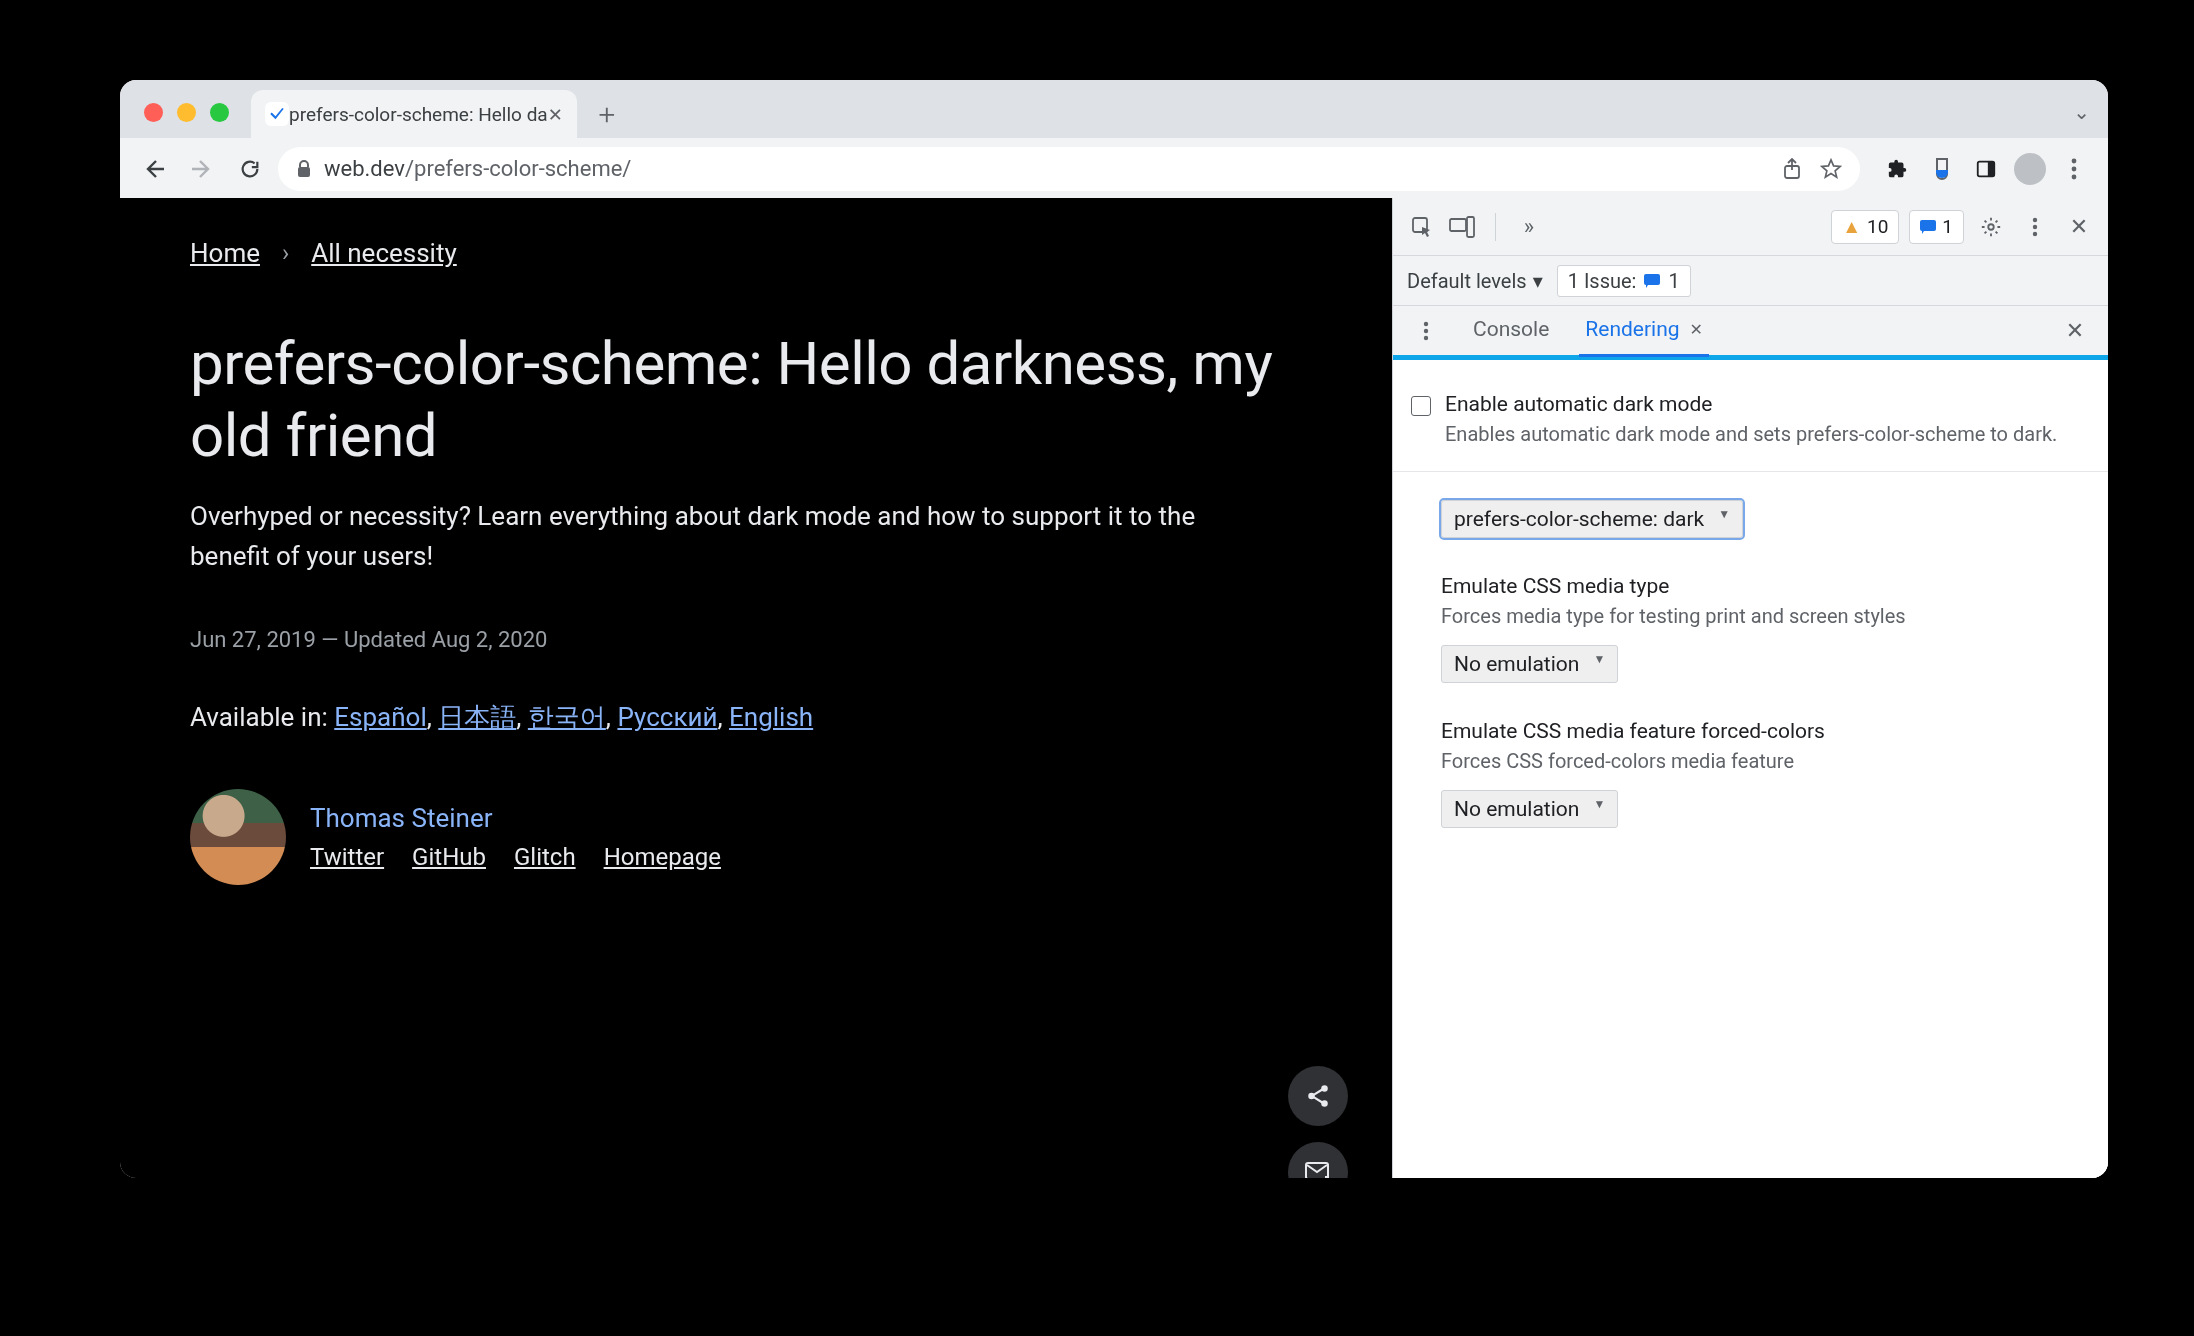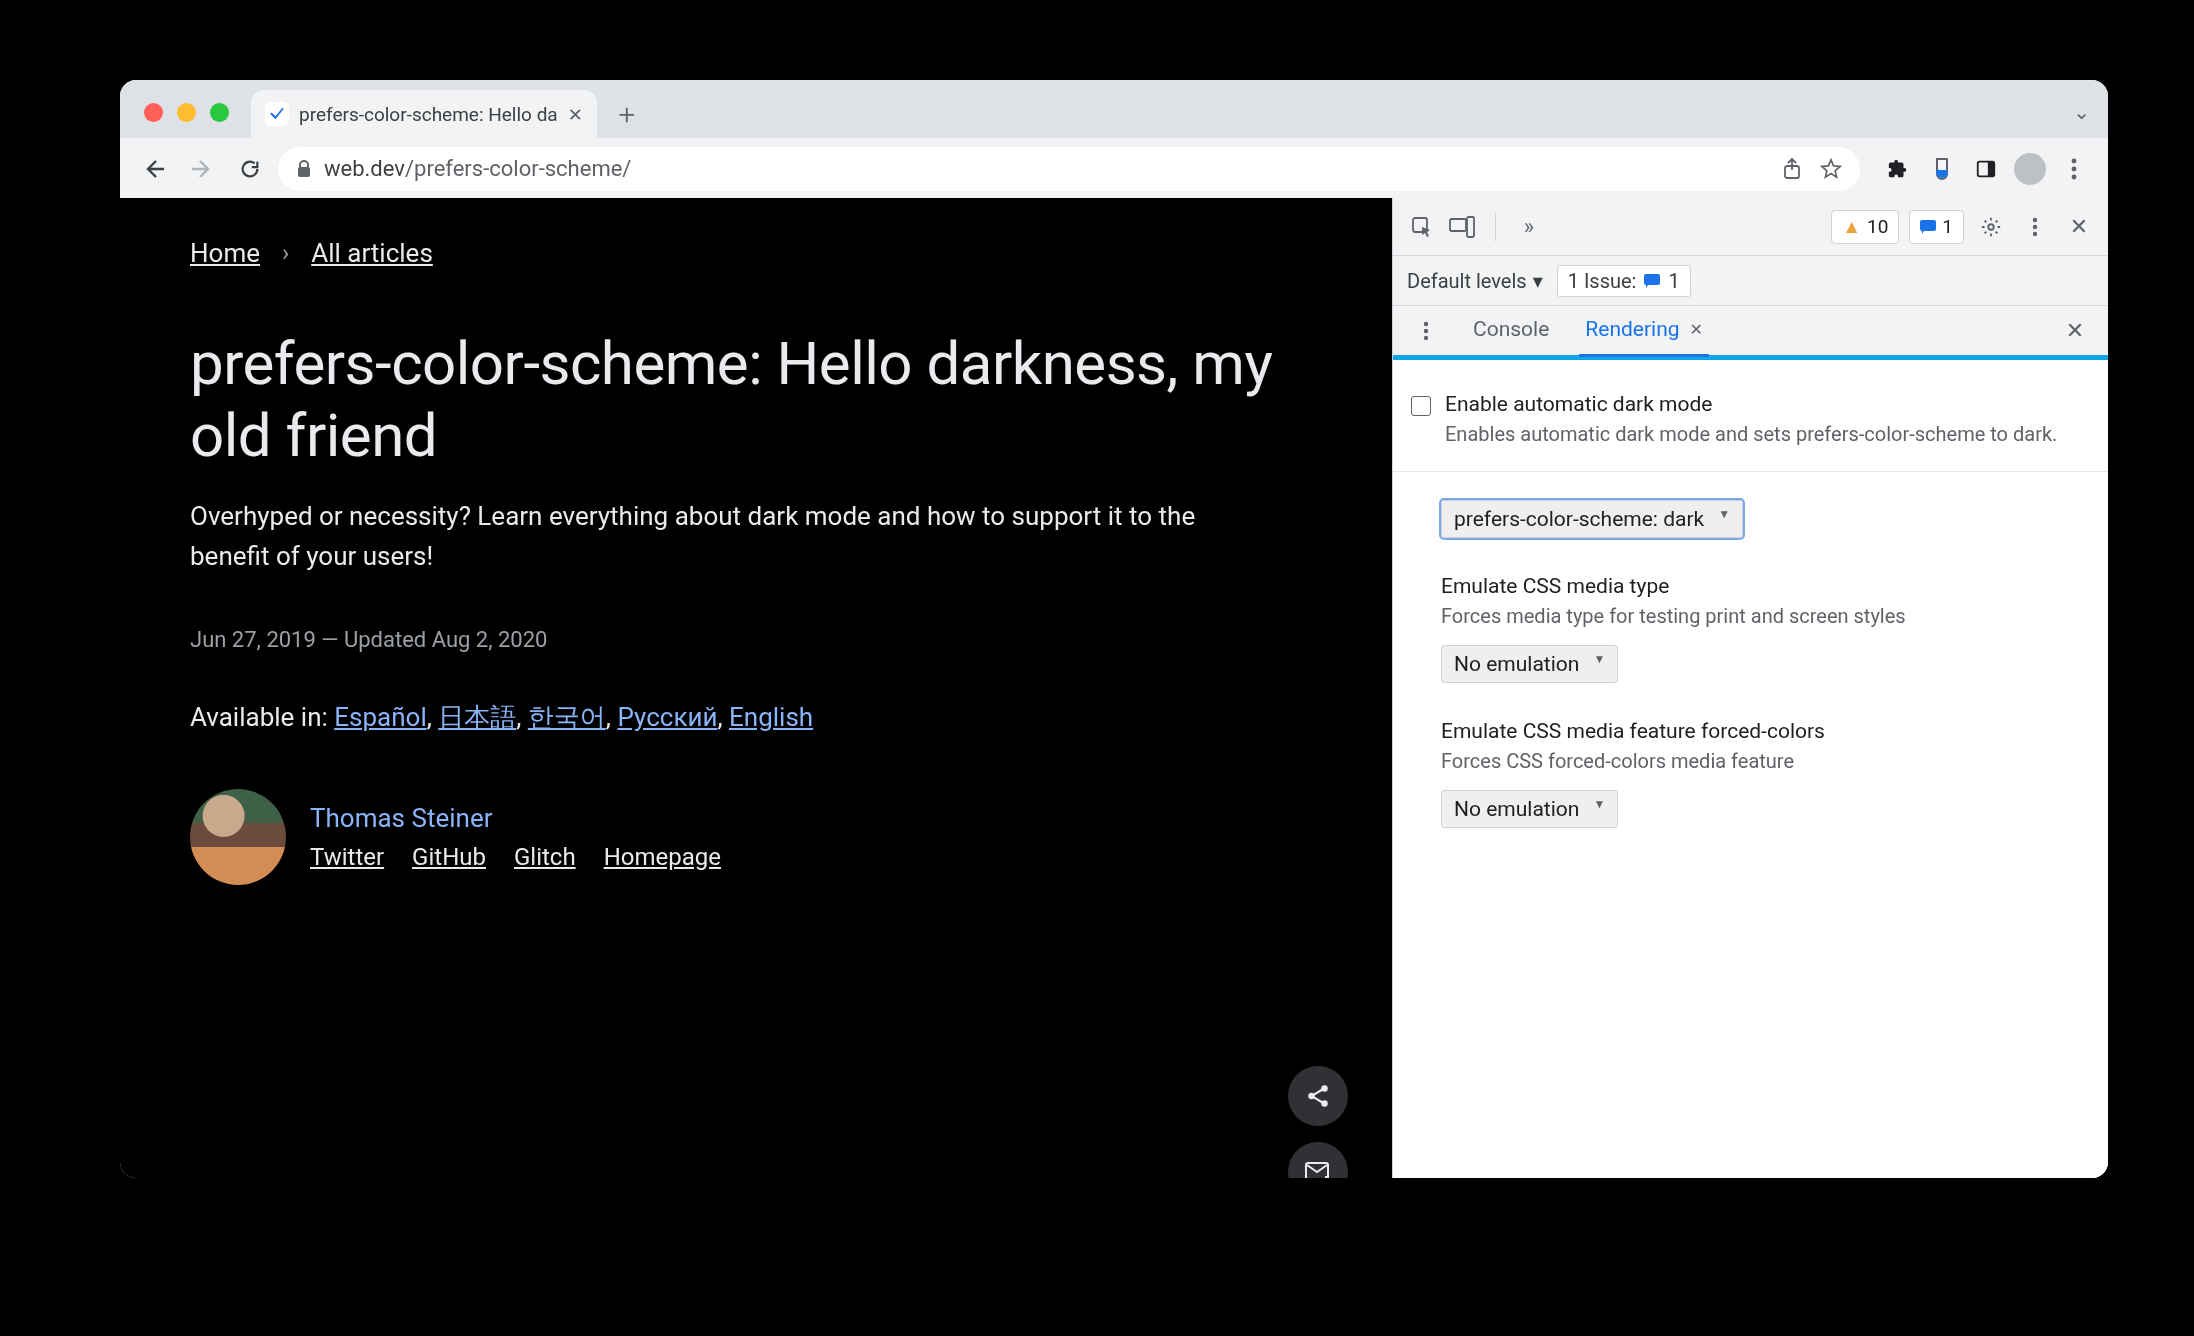--- a/index.html
+++ b/index.html
@@ -3,21 +3,21 @@
 <meta charset="utf-8">
 <style>
   * { box-sizing: border-box; margin: 0; padding: 0; }
   body { font-family: -apple-system, BlinkMacSystemFont, "Segoe UI", Roboto, Helvetica, Arial, sans-serif; background:#000; width:2194px; height:1336px; position:relative; }
   .window { position:absolute; left:120px; top:80px; width:1988px; height:1098px; background:#dfe1e5; border-radius:16px; overflow:hidden; box-shadow:0 20px 60px rgba(0,0,0,0.5); display:flex; flex-direction:column; }
   
   .tabstrip { height:58px; background:#dee1e6; display:flex; align-items:flex-end; padding:0 14px; gap:10px; position:relative; }
   .traffic { display:flex; gap:14px; align-items:center; padding:0 12px 16px 10px; }
   .dot { width:19px; height:19px; border-radius:50%; }
   .dot.r{background:#ff5f57}.dot.y{background:#febc2e}.dot.g{background:#28c840}
-  .tab { height:48px; background:#f1f3f4; border-radius:12px 12px 0 0; display:flex; align-items:center; padding:16px 14px; gap:10px; min-width:300px; max-width:460px; position:relative; }
+  .tab { height:48px; background:#f1f3f4; border-radius:12px 12px 0 0; display:flex; align-items:center; padding:16px 14px; min-width:300px; max-width:460px; position:relative; }
   .tab .favicon{width:24px;height:24px;border-radius:6px;background:#fff;display:flex;align-items:center;justify-content:center;font-size:14px;color:#1a73e8}
   .tab .title{flex:1;font-size:19px;color:#3c4043;white-space:nowrap;overflow:hidden;text-overflow:ellipsis}
   .tab .x{font-size:18px;color:#5f6368;cursor:pointer}
   .newtab{width:40px;height:40px;display:flex;align-items:center;justify-content:center;font-size:28px;color:#5f6368;margin-bottom:4px;cursor:pointer}
   .tabstrip .chev{position:absolute;right:18px;bottom:14px;font-size:20px;color:#5f6368}
   
   .toolbar{height:60px;background:#f1f3f4;border-top:1px solid #f1f3f4;display:flex;align-items:center;padding:0 14px;gap:8px}
   .ticon{width:40px;height:40px;display:flex;align-items:center;justify-content:center;font-size:24px;color:#5f6368;border-radius:50%;}
   .ticon.disabled{color:#b0b3b8}
   .omnibox{flex:1;height:44px;background:#fff;border-radius:22px;display:flex;align-items:center;padding:0 18px;gap:12px;font-size:22px;color:#3c4043}
@@ -171,21 +171,21 @@
       </div>
     </div>
   </div>
 
   <div class="content">
 
     <div class="page">
       <div class="crumbs">
         <a href="#">Home</a>
         <span class="sep">›</span>
-        <a href="#">All articles</a>
+        <a href="#">All necessity</a>
       </div>
       <h1>prefers-color-scheme: Hello darkness, my old friend</h1>
       <p class="sub">Overhyped or necessity? Learn everything about dark mode and how to support it to the benefit of your users!</p>
       <div class="dates">Jun 27, 2019 — Updated Aug 2, 2020</div>
       <div class="langs">
         <span>Available in: </span>
         <a href="#">Español</a><span>, </span>
         <a href="#">日本語</a><span>, </span>
         <a href="#">한국어</a><span>, </span>
         <a href="#">Русский</a><span>, </span>

